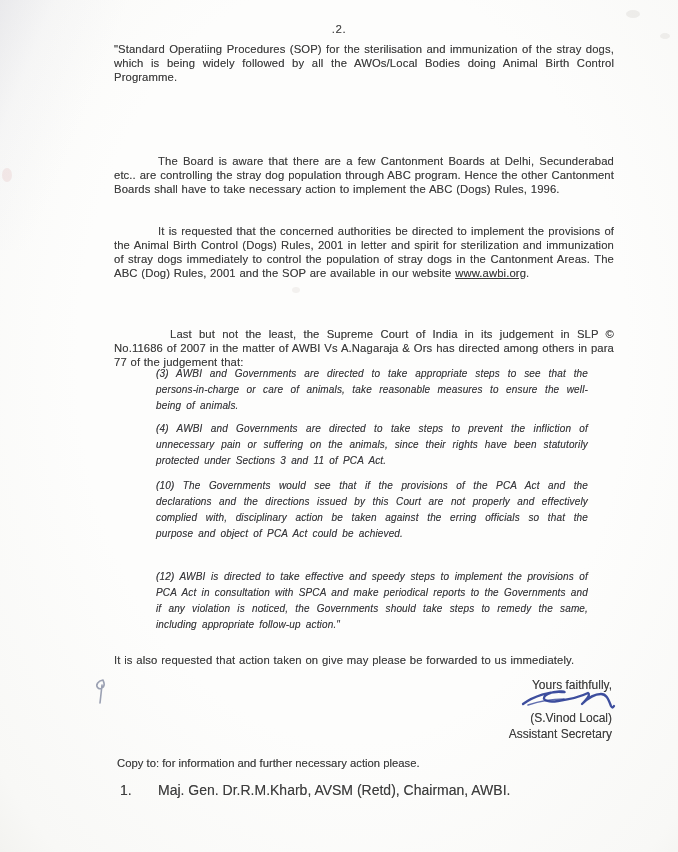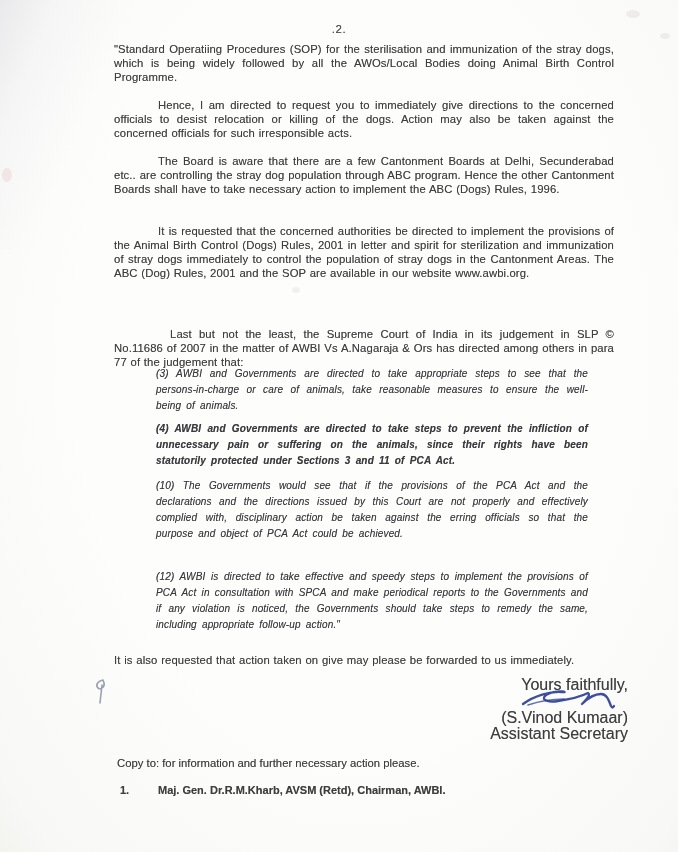--- a/index.html
+++ b/index.html
@@ -24,31 +24,31 @@
   .quote {
     left:156px; width:432px;
     font-style:italic;
     font-size:10px; line-height:16px;
     text-align:justify; text-align-last:left;
     word-spacing:2.2px; letter-spacing:0.15px;
     color:#3a3a3e;
   }
   .p1 { top:42px; }   .p2 { top:98px; }   .p3 { top:154px; }
   .p4 { top:224px; }  .p5 { top:294px;margin-top:33px; }
-  .q1 { top:366px; }  .q2 { top:421px;font-weight:bold; }  .q3 { top:478px; }  .q4 { top:569px; }
+  .q1 { top:366px; }  .q2 { top:421px; }  .q3 { top:478px; }  .q4 { top:569px; }
   .closing { top:653px; }
-  .weblink { color:inherit; cursor:pointer; }
-  .signoff { left:328px; width:300px; text-align:right; font-size:16px; line-height:14px; }
+  .weblink { color:inherit; text-decoration:underline; cursor:pointer; }
+  .signoff { left:312px; width:300px; text-align:right; font-size:12px; line-height:14px; }
   .valediction { top:678px; }
   .sig-name { top:711px; }
   .sig-title { top:727px; }
   .sig-svg { left:520px; top:683px; }
   .paraph-svg { left:92px; top:677px; }
   .copy-label { top:757px; left:117px; width:500px; font-size:11.3px; }
-  .li { left:120px; width:498px; font-size:11px; line-height:14px;font-weight:bold; }
+  .li { left:120px; width:498px; font-size:14px; line-height:14px; }
   .li1 { top:783px; }  .li2 { top:798px; }
   .li .num { display:inline-block; width:38px; }
   
   .curl-shadow {
     left:0; top:0; width:150px; height:250px;
     background: linear-gradient(112deg, rgba(198,198,210,0.30) 0%, rgba(225,225,232,0.18) 22%, rgba(255,255,255,0) 52%);
     pointer-events:none;
   }
   .smudge { border-radius:50%; pointer-events:none; }
   .smudge-a { left:2px; top:168px; width:10px; height:14px; background:rgba(226,186,186,0.28); }
@@ -63,21 +63,20 @@
 
   <div class="abs curl-shadow"></div>
   <div class="abs smudge smudge-a"></div>
   <div class="abs smudge smudge-b"></div>
   <div class="abs smudge smudge-c"></div>
   <div class="abs smudge smudge-d"></div>
 
   <div class="abs pagenum scan-text">.2.</div>
 
   <div class="abs para p1 scan-text">"Standard Operatiing Procedures (SOP) for the sterilisation and immunization of the stray dogs, which is being widely followed by all the AWOs/Local Bodies doing Animal Birth Control Programme.</div>
-  <div class="abs para p2 indent scan-text">Hence, I am directed to request you to immediately give directions to the concerned officials to desist relocation or killing of the dogs. Action may also be taken against the concerned officials for such irresponsible acts.</div>
   <div class="abs para p3 indent scan-text">The Board is aware that there are a few Cantonment Boards at Delhi, Secunderabad etc.. are controlling the stray dog population through ABC program. Hence the other Cantonment Boards shall have to take necessary action to implement the ABC (Dogs) Rules, 1996.</div>
 
   <div class="abs para p4 indent scan-text"><span>It is requested that the concerned authorities be directed to implement the provisions of the Animal Birth Control (Dogs) Rules, 2001 in letter and spirit for sterilization and immunization of stray dogs immediately to control the population of stray dogs in the Cantonment Areas. The ABC (Dog) Rules, 2001 and the SOP are available in our website </span><a class="weblink">www.awbi.org</a><span>.</span></div>
 
   <div class="abs para p5 indent-lg scan-text">Last but not the least, the Supreme Court of India in its judgement in SLP © No.11686 of 2007 in the matter of AWBI Vs A.Nagaraja &amp; Ors has directed among others in para 77 of the judgement that:</div>
 
   <div class="abs quote q1 scan-text">(3) AWBI and Governments are directed to take appropriate steps to see that the persons-in-charge or care of animals, take reasonable measures to ensure the well-being of animals.</div>
   <div class="abs quote q2 scan-text">(4) AWBI and Governments are directed to take steps to prevent the infliction of unnecessary pain or suffering on the animals, since their rights have been statutorily protected under Sections 3 and 11 of PCA Act.</div>
   <div class="abs quote q3 scan-text">(10) The Governments would see that if the provisions of the PCA Act and the declarations and the directions issued by this Court are not properly and effectively complied with, disciplinary action be taken against the erring officials so that the purpose and object of PCA Act could be achieved.</div>
   <div class="abs quote q4 scan-text">(12) AWBI is directed to take effective and speedy steps to implement the provisions of PCA Act in consultation with SPCA and make periodical reports to the Governments and if any violation is noticed, the Governments should take steps to remedy the same, including appropriate follow-up action."</div>
@@ -90,20 +89,20 @@
     </svg>
   </span>
 
   <div class="abs signoff valediction scan-text">Yours faithfully,</div>
   <span class="abs sig-svg">
     <svg width="96" height="30" viewBox="0 0 96 30">
       <path d="M3,21 C14,13 30,8 42,9 C50,10 38,6 28,11 C20,15 24,20 38,18 C52,16 62,13 68,10 C71,12 66,17 62,21 C68,15 75,11 81,11 C86,11 88,15 91,23 C92,25 93,25 94,23" fill="none" stroke="#2c3f96" stroke-width="2.3" stroke-linecap="round" stroke-linejoin="round" opacity="0.92"></path>
       <path d="M8,22 C20,18 34,16 44,16" fill="none" stroke="#2c3f96" stroke-width="1.6" stroke-linecap="round" opacity="0.75"></path>
     </svg>
   </span>
-  <div class="abs signoff sig-name scan-text">(S.Vinod Kumaar)</div>
+  <div class="abs signoff sig-name scan-text">(S.Vinod Local)</div>
   <div class="abs copy-label scan-text">Copy to: for information and further necessary action please.</div>
 
   <div class="abs signoff sig-title scan-text">Assistant Secretary</div>
 
   <div class="abs li li1 scan-text"><span class="num">1.</span><span>Maj. Gen. Dr.R.M.Kharb, AVSM (Retd), Chairman, AWBI.</span></div>
 
 </div>
 
 </body></html>

